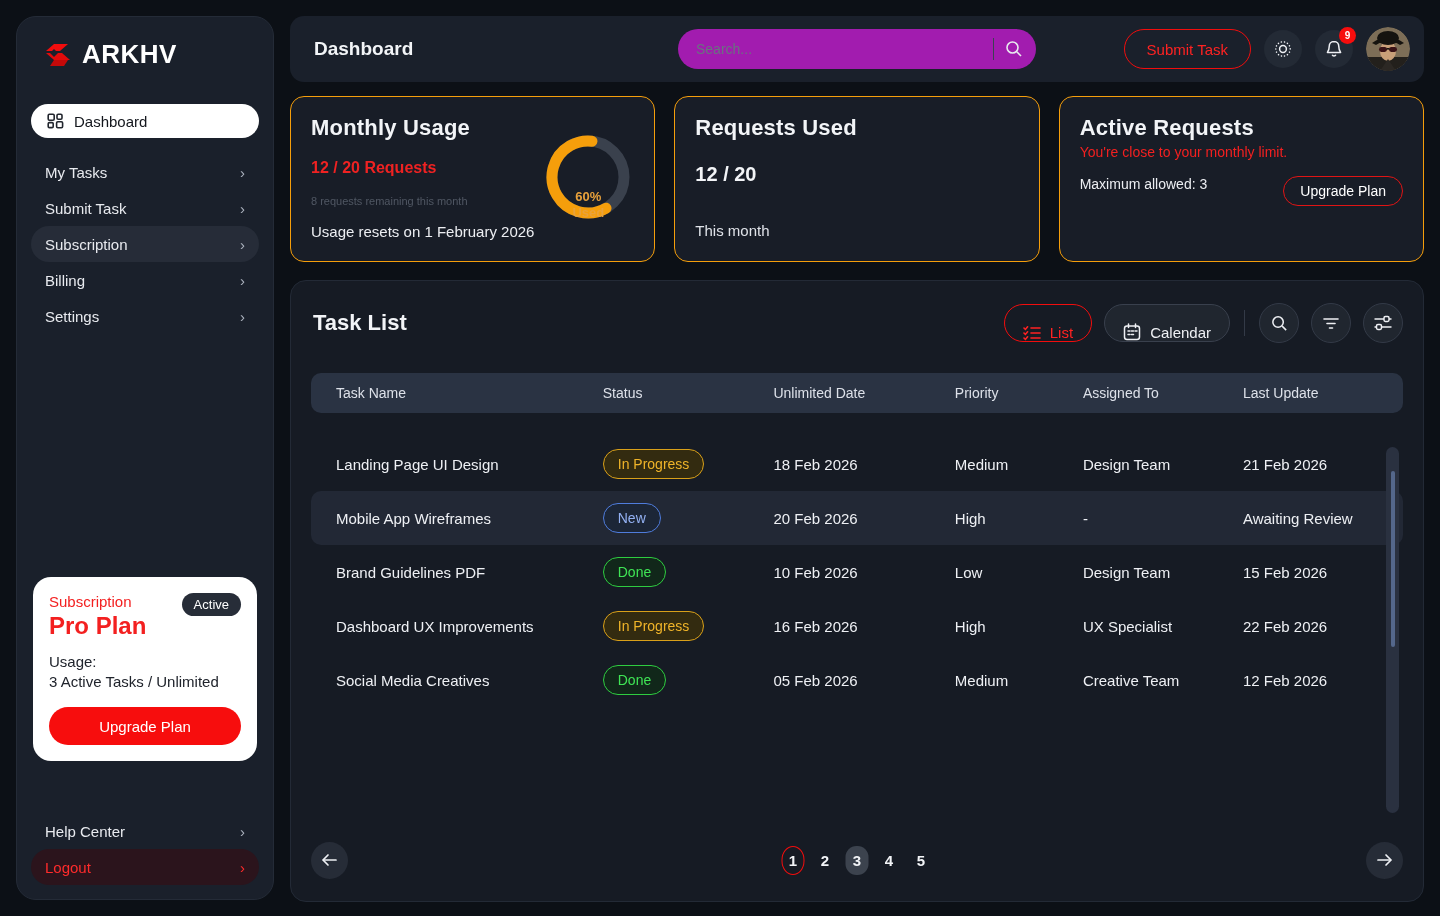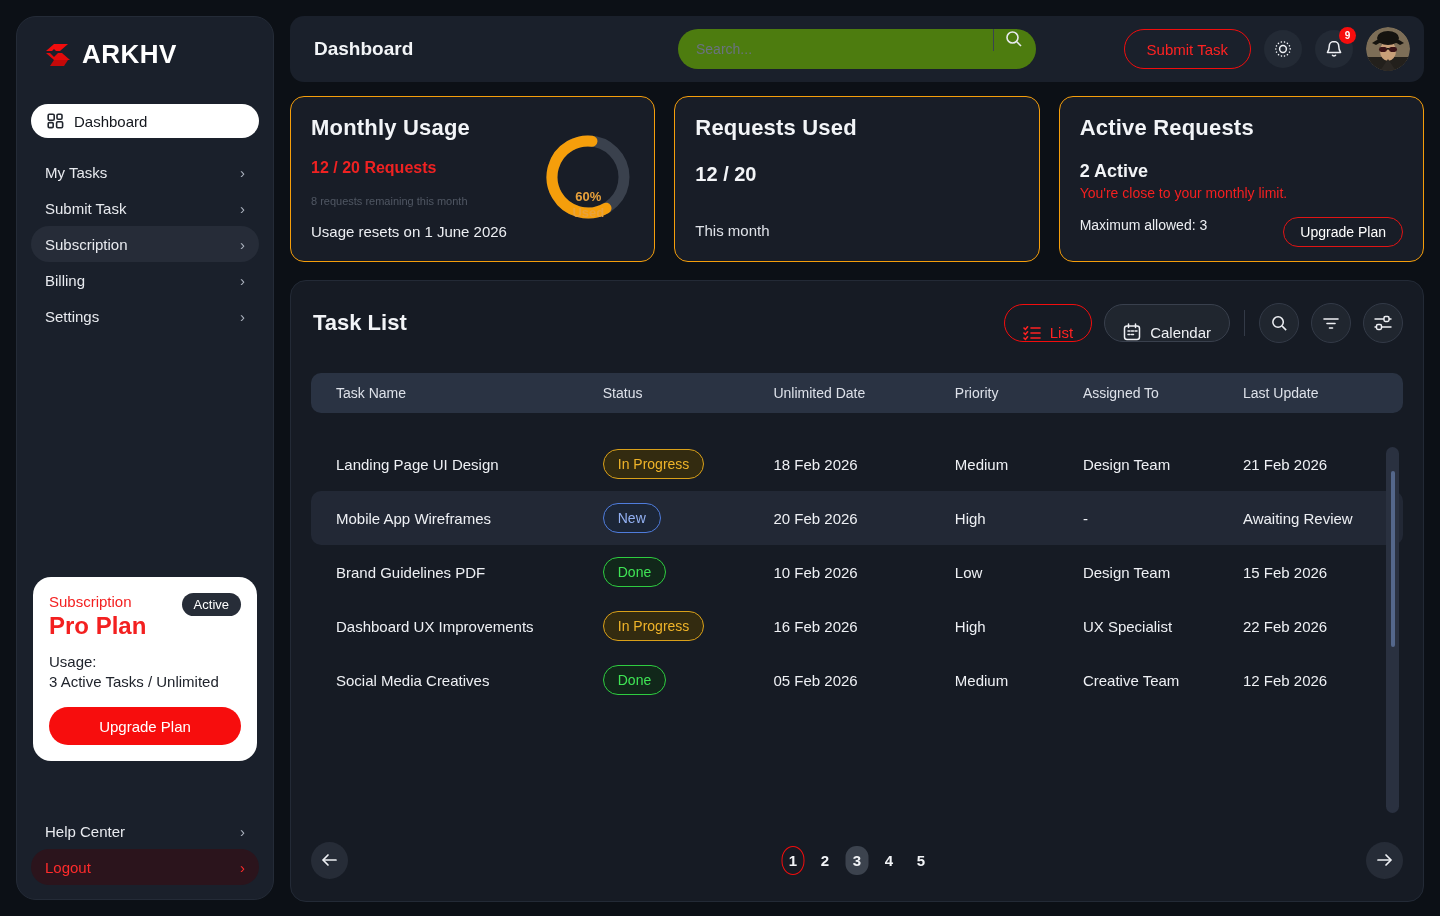--- a/index.html
+++ b/index.html
@@ -53,22 +53,22 @@
   .spacer2 { height:52px; }
 
   
   .topbar {
     position:absolute; left:290px; top:16px; width:1134px; height:66px;
     background:#1a202b; border-radius:14px; display:flex; align-items:center;
     padding:0 14px 0 24px;
   }
   .page-title { font-size:19px; font-weight:700; }
   .search-pill {
-    position:absolute; left:388px; width:358px; height:40px; background:#4d7c0f;
-    border-radius:999px; display:flex; padding:0 12px 0 18px;
+    position:absolute; left:388px; width:358px; height:40px; background:#a21caf;
+    border-radius:999px; display:flex; align-items:center; padding:0 12px 0 18px;
   }
   .search-pill input {
     flex:1; background:transparent; border:none; outline:none; color:#cfd4dd;
     font-size:14px; font-family:inherit;
   }
   .search-pill input::placeholder { color:#6a7280; }
   .search-div { width:1px; height:22px; background:#3a4250; margin-right:10px; }
   .topbar-right { margin-left:auto; display:flex; align-items:center; gap:13px; }
   .submit-btn {
     height:40px; padding:0 22px; border-radius:999px; background:transparent;
@@ -318,42 +318,41 @@
       </div>
     </div>
   </header>
 
   <section class="cards-row">
 
     <div class="stat-card">
       <div class="stat-title">Monthly Usage</div>
       <div class="mu-highlight">12 / 20 Requests</div>
       <div class="mu-sub">8 requests remaining this month</div>
-      <div class="mu-footer">Usage resets on 1 June 2026</div>
+      <div class="mu-footer">Usage resets on 1 February 2026</div>
       <div class="donut-wrap">
         <svg width="88" height="88" viewBox="0 0 88 88">
           <circle cx="44" cy="44" r="36" fill="none" stroke="#3a414d" stroke-width="11"></circle>
           <circle id="donut-arc" cx="44" cy="44" r="36" fill="none" stroke="#f59e0b" stroke-width="11" stroke-linecap="round" transform="rotate(60 44 44)" stroke-dasharray="135.7 90.5"></circle>
         </svg>
         <div class="donut-label">
           <span>60%</span>
           <span>Used</span>
         </div>
       </div>
     </div>
 
     <div class="stat-card">
       <div class="stat-title">Requests Used</div>
       <div class="ru-value">12 / 20</div>
       <div class="ru-footer">This month</div>
     </div>
 
     <div class="stat-card">
       <div class="stat-title">Active Requests</div>
-      <div class="ar-value">2 Active</div>
       <div class="ar-warning">You're close to your monthly limit.</div>
       <div class="ar-bottom">
         <span class="ar-max">Maximum allowed: 3</span>
         <button class="ar-upgrade">Upgrade Plan</button>
       </div>
     </div>
   </section>
 
   <section class="panel">
     <div class="panel-head">

